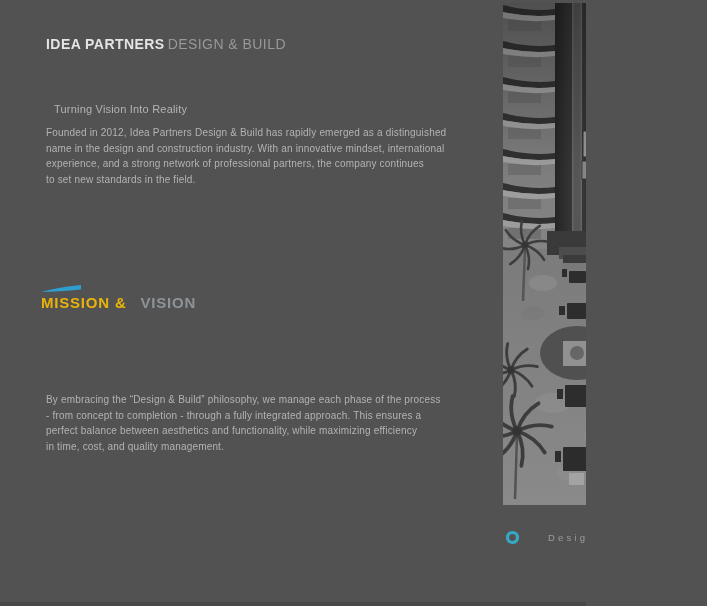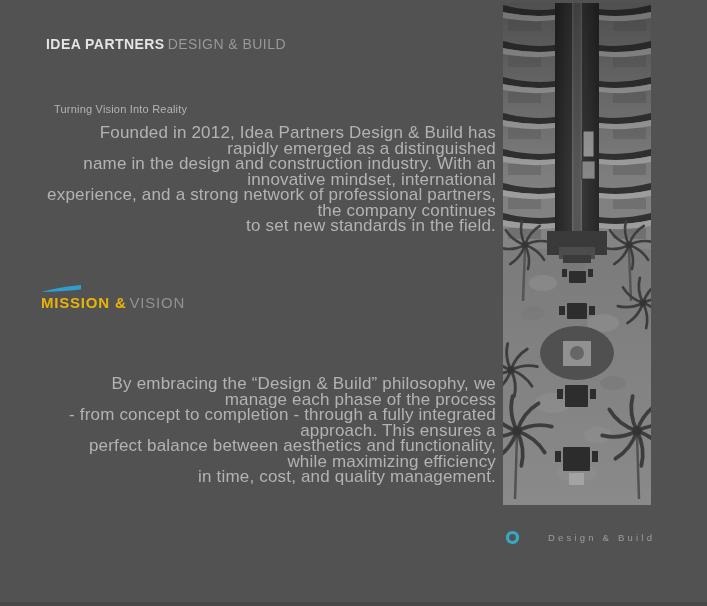--- a/index.html
+++ b/index.html
@@ -1,33 +1,33 @@
 <!DOCTYPE html>
 <html><head>
 <meta charset="utf-8">
 <style>
   html,body{margin:0;padding:0;background:#525252;}
-  .page{position:relative;width:707px;height:606px;background:#525252;overflow:hidden;
+  .page{position:relative;width:586px;height:606px;background:#525252;overflow:hidden;
         font-family:"Liberation Sans",sans-serif;}
 
   
   .title{position:absolute;left:46px;top:36px;margin:0;font-size:14px;letter-spacing:.45px;white-space:nowrap;}
   .t-bold{color:#e4e4e6;font-weight:bold;}
   .t-light{color:#98989b;font-weight:normal;margin-left:3px;}
 
   .tagline{position:absolute;left:46px;top:95px;margin:8px;font-size:11px;letter-spacing:.2px;color:#b3b3b6;}
 
   .para{position:absolute;left:46px;width:450px;margin:0;color:#b3b3b6;
-        font-size:17px;line-height:15.5px;letter-spacing:.18px;white-space:pre-line;text-align:right;}
-  .p1{top:125px}.p2{top:204px}.p3{top:327px}.p4{top:376px}
+        font-size:10px;line-height:15.5px;letter-spacing:.18px;white-space:pre-line;}
+  .p1{top:125px}.p2{top:204px}.p3{top:327px}.p4{top:392px}
 
   .swoosh{position:absolute;left:41px;top:285px;width:40px;height:8px;}
   .heading{position:absolute;left:41px;top:294px;margin:0;font-size:15px;letter-spacing:.8px;white-space:nowrap;}
   .h-bold{color:#eab308;font-weight:bold;}
-  .h-light{color:#8d9397;font-weight:normal;margin-left:3px;}
+  .h-light{color:#8d9397;font-weight:bold;margin-left:14px;}
 
   
   .photo{position:absolute;left:503px;top:3px;width:148px;height:502px;margin:0;
          filter:contrast(.96) brightness(.98);}
   .photo svg{display:block;}
 
   
   .logo{position:absolute;left:504px;top:530px;width:160px;}
   .ring{position:absolute;left:1px;top:0;width:15px;height:15px;}
   .logo-text{margin-top:9px;font-size:25px;line-height:26px;white-space:nowrap;}

